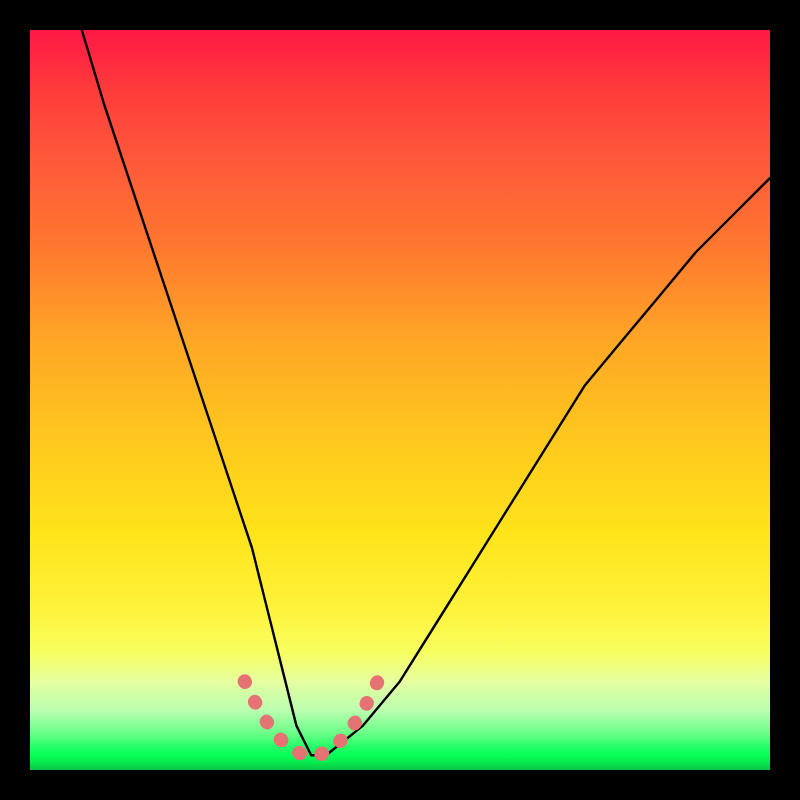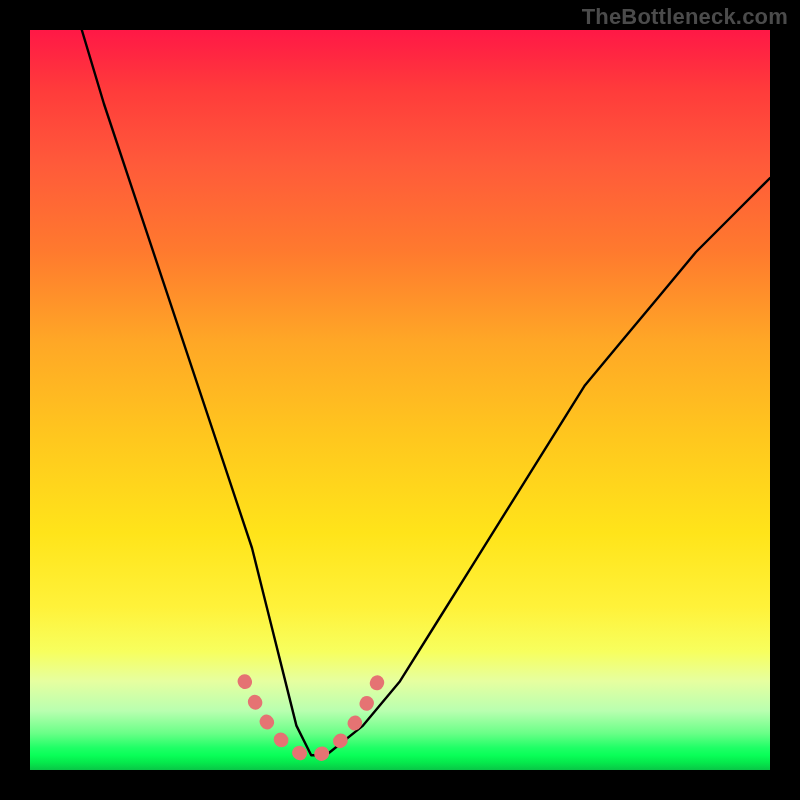--- a/index.html
+++ b/index.html
@@ -60,21 +60,20 @@
     top: 0; left: 0;
     width: 740px;
     height: 740px;
     z-index: 3;
   }
 </style>
 </head>
 <body>
 
 <div class="frame">
-  <div class="watermark">TheBottleneck.com</div>
 
   <div class="plot-area">
     <svg class="curve" viewBox="0 0 740 740" preserveAspectRatio="none">
       <path id="curve-path" fill="none" stroke="#000" stroke-width="2.4" stroke-linecap="round" stroke-linejoin="round" d="M51.8 0.0 L74.0 74.0 L103.6 162.8 L133.2 251.6 L162.8 340.4 L192.4 429.2 L222.0 518.0 L236.8 577.2 L251.6 636.4 L266.4 695.6 L281.2 725.2 L296.0 725.2 L333.0 695.6 L370.0 651.2 L407.0 592.0 L444.0 532.8 L481.0 473.6 L518.0 414.4 L555.0 355.2 L592.0 310.8 L629.0 266.4 L666.0 222.0 L703.0 185.0 L740.0 148.0"></path>
       <path id="highlight-path" fill="none" stroke="#e57373" stroke-width="14" stroke-linecap="round" stroke-linejoin="round" stroke-dasharray="1 22" d="M214.6 651.2 L229.4 680.8 L244.2 703.0 L259.0 717.8 L273.8 725.2 L288.6 725.2 L303.4 717.8 L318.2 703.0 L333.0 680.8 L347.8 651.2"></path>
     </svg>
   </div>
 </div>
 
 </body></html>

